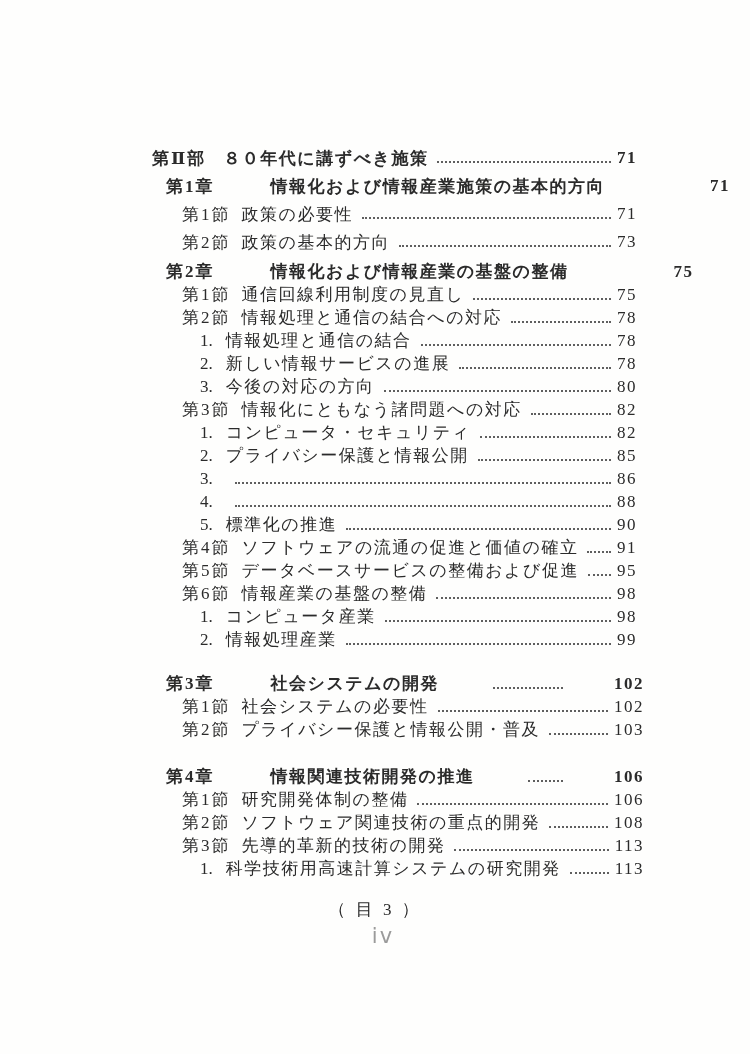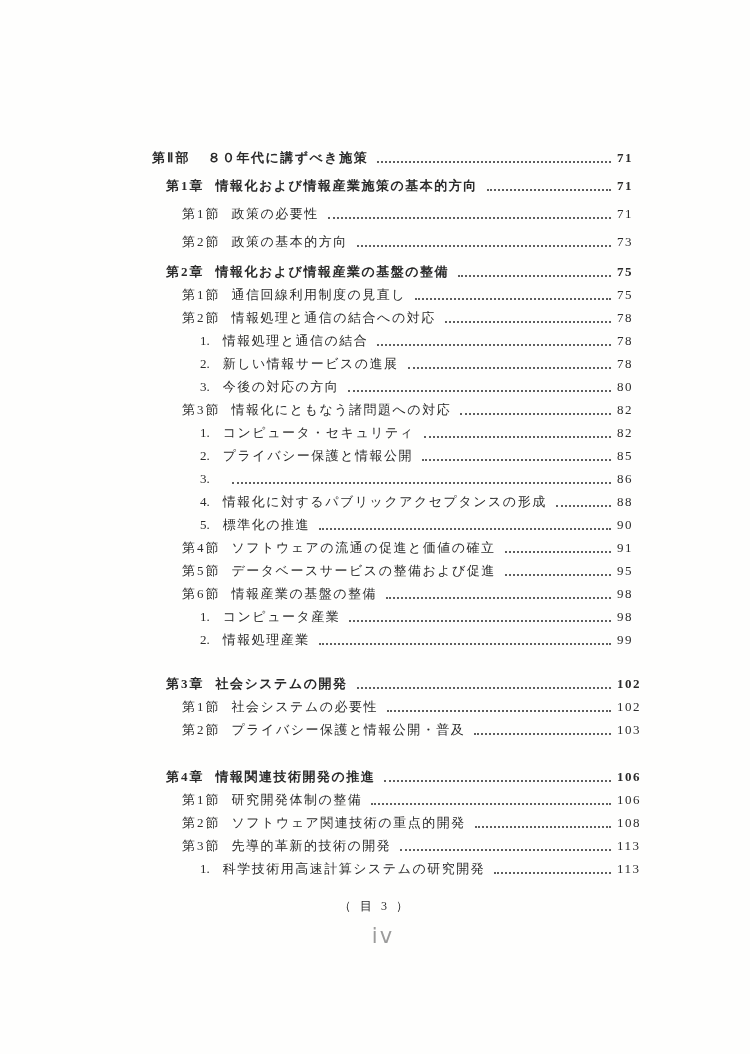--- a/index.html
+++ b/index.html
@@ -11,43 +11,43 @@
     font-family:"Liberation Serif","DejaVu Serif",serif;
     color:#2b2b2b;
   }
   .toc{position:absolute;left:152px;top:144px;width:492px;}
   .toc-group{margin:0;}
   .toc-group:nth-child(1){margin-bottom:4px;}
   .toc-group:nth-child(2){margin-bottom:21px;}
   .toc-group:nth-child(3){margin-bottom:24px;}
   .toc-row{
     display:flex;align-items:center;
-    height:23px;font-size:13px;white-space:nowrap;font-family:Liberation Serif, serif;
+    height:23px;font-size:17px;white-space:nowrap;
   }
   .toc-group-first .toc-row{height:28px;}
   .lv-part{padding-left:0;}
-  .lv-chapter{padding-left:14px;}
+  .lv-chapter{padding-left:14px;gap:45px;}
   .lv-section{padding-left:30px;}
   .lv-item{padding-left:48px;}
   .lv-part,.lv-chapter{font-weight:bold;}
   .prefix{letter-spacing:2px;margin-right:11px;}
   .lv-part .prefix{margin-right:17px;}
   .lv-item .prefix{letter-spacing:0;margin-right:13px;}
   .title{letter-spacing:1.5px;}
   .leader{
     flex:1;height:0;
     border-bottom:2px dotted #5f5f5f;
     margin:0 6px 0 9px;
     align-self:center;
     transform:translateY(4px);
   }
   .page-num{min-width:27px;text-align:left;letter-spacing:1.5px;}
   .footer-note{
     position:absolute;top:898px;left:0;width:100%;
-    text-align:center;font-size:12px;letter-spacing:3px;
+    text-align:center;font-size:17px;letter-spacing:3px;
   }
   .page-roman{
     position:absolute;top:924px;left:8px;width:100%;
     text-align:center;font-size:21px;letter-spacing:2px;
     color:#9b9b9b;
     font-family:"DejaVu Sans","Liberation Sans",sans-serif;
   }
 </style>
 </head>
 <body>
@@ -135,21 +135,20 @@
           <span class="leader"></span>
           <span class="page-num">85</span>
         </div>
         <div class="toc-row lv-item">
           <span class="prefix">3.</span>
           <span class="leader"></span>
           <span class="page-num">86</span>
         </div>
         <div class="toc-row lv-item">
           <span class="prefix">4.</span>
-          <span class="title">情報化に対するパブリックアクセプタンスの形成</span>
           <span class="leader"></span>
           <span class="page-num">88</span>
         </div>
         <div class="toc-row lv-item">
           <span class="prefix">5.</span>
           <span class="title">標準化の推進</span>
           <span class="leader"></span>
           <span class="page-num">90</span>
         </div>
         <div class="toc-row lv-section">

